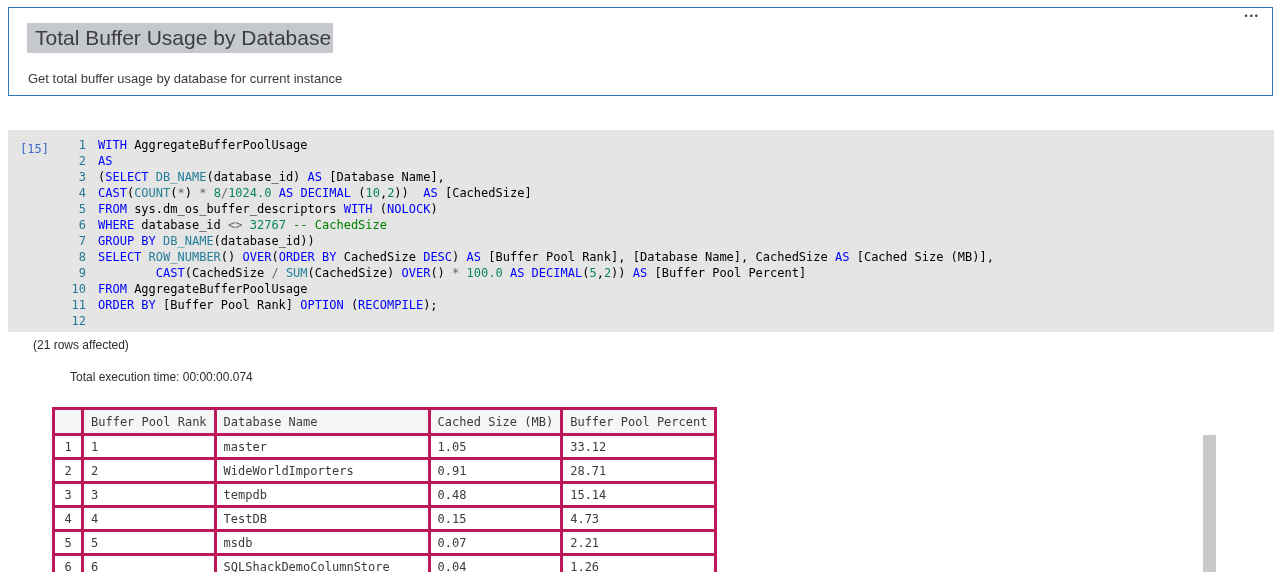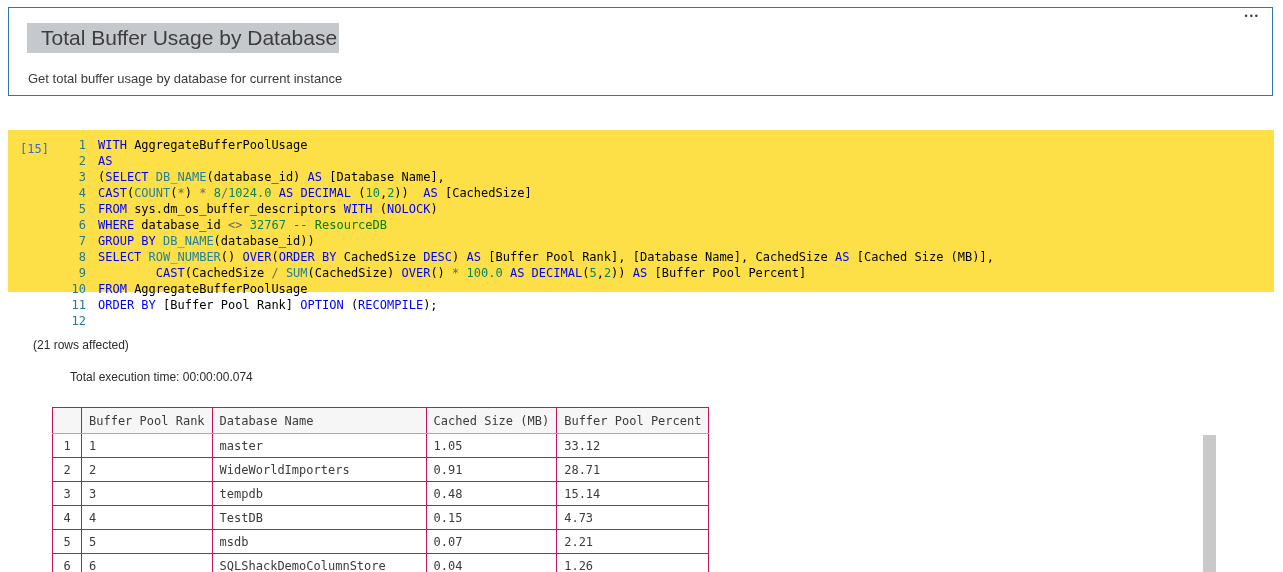--- a/index.html
+++ b/index.html
@@ -24,21 +24,21 @@
   .cell-title {
     position: absolute;
     left: 18px; top: 18px;
     font-size: 21px;
     color: #3d3d3d;
     font-weight: 400;
     white-space: nowrap;
   }
   .cell-title .hl {
     background: var(--selection, #c5c9cd);
-    padding: 3px 2px 4px 14px;
+    padding: 3px 2px 4px 8px;
   }
   .cell-subtitle {
     position: absolute;
     left: 19px; top: 63px;
     font-size: 13px;
     color: #3a3a3a;
     white-space: nowrap;
   }
   .more-btn {
     position: absolute;
@@ -47,22 +47,22 @@
     letter-spacing: 2px;
     color: #3c3c3c;
     cursor: pointer;
     padding: 3px 4px;
   }
 
   
   .code-cell {
     position: absolute;
     left: 8px; top: 130px;
-    width: 1266px; height: 162px;
-    background: #fde047;
+    width: 1266px; height: 202px;
+    background: #e5e5e5;
   }
   .exec-count {
     position: absolute;
     left: 12px; top: 12px;
     font-family: "DejaVu Sans Mono", "Liberation Mono", monospace;
     font-size: 12px;
     color: var(--execcount, #3c6bc9);
   }
   .code-editor {
     position: absolute;
@@ -111,21 +111,21 @@
     left: 52px; top: 407px;
   }
   table {
     border-collapse: collapse;
     font-family: "DejaVu Sans Mono", "Liberation Mono", monospace;
     font-size: 12px;
     color: #3b3b3b;
     table-layout: fixed;
   }
   th, td {
-    border: 1px solid #be185d;
+    border: 3px solid #be185d;
     padding: 0 7px;
     height: 24px;
     font-weight: 400;
     text-align: left;
     overflow: hidden;
     white-space: nowrap;
   }
   thead th {
     background: #f6f6f6;
     height: 26px;
@@ -176,21 +176,21 @@
         <div class="code-line">
           <span class="line-number">4</span>
           <span class="line-text"><span class="tok-kw">CAST</span><span class="tok-pl">(</span><span class="tok-fn">COUNT</span><span class="tok-pl">(</span><span class="tok-op">*</span><span class="tok-pl">) </span><span class="tok-op">*</span><span class="tok-pl"> </span><span class="tok-num">8</span><span class="tok-op">/</span><span class="tok-num">1024.0</span><span class="tok-pl"> </span><span class="tok-kw">AS</span><span class="tok-pl"> </span><span class="tok-kw">DECIMAL</span><span class="tok-pl"> (</span><span class="tok-num">10</span><span class="tok-pl">,</span><span class="tok-num">2</span><span class="tok-pl">))  </span><span class="tok-kw">AS</span><span class="tok-pl"> [CachedSize]</span></span>
         </div>
         <div class="code-line">
           <span class="line-number">5</span>
           <span class="line-text"><span class="tok-kw">FROM</span><span class="tok-pl"> sys.dm_os_buffer_descriptors </span><span class="tok-kw">WITH</span><span class="tok-pl"> (</span><span class="tok-kw">NOLOCK</span><span class="tok-pl">)</span></span>
         </div>
         <div class="code-line">
           <span class="line-number">6</span>
-          <span class="line-text"><span class="tok-kw">WHERE</span><span class="tok-pl"> database_id </span><span class="tok-op">&lt;&gt;</span><span class="tok-pl"> </span><span class="tok-num">32767</span><span class="tok-pl"> </span><span class="tok-cm">-- ResourceDB</span></span>
+          <span class="line-text"><span class="tok-kw">WHERE</span><span class="tok-pl"> database_id </span><span class="tok-op">&lt;&gt;</span><span class="tok-pl"> </span><span class="tok-num">32767</span><span class="tok-pl"> </span><span class="tok-cm">-- CachedSize</span></span>
         </div>
         <div class="code-line">
           <span class="line-number">7</span>
           <span class="line-text"><span class="tok-kw">GROUP BY</span><span class="tok-pl"> </span><span class="tok-fn">DB_NAME</span><span class="tok-pl">(database_id))</span></span>
         </div>
         <div class="code-line">
           <span class="line-number">8</span>
           <span class="line-text"><span class="tok-kw">SELECT</span><span class="tok-pl"> </span><span class="tok-fn">ROW_NUMBER</span><span class="tok-pl">() </span><span class="tok-kw">OVER</span><span class="tok-pl">(</span><span class="tok-kw">ORDER BY</span><span class="tok-pl"> CachedSize </span><span class="tok-kw">DESC</span><span class="tok-pl">) </span><span class="tok-kw">AS</span><span class="tok-pl"> [Buffer Pool Rank], [Database Name], CachedSize </span><span class="tok-kw">AS</span><span class="tok-pl"> [Cached Size (MB)],</span></span>
         </div>
         <div class="code-line">

